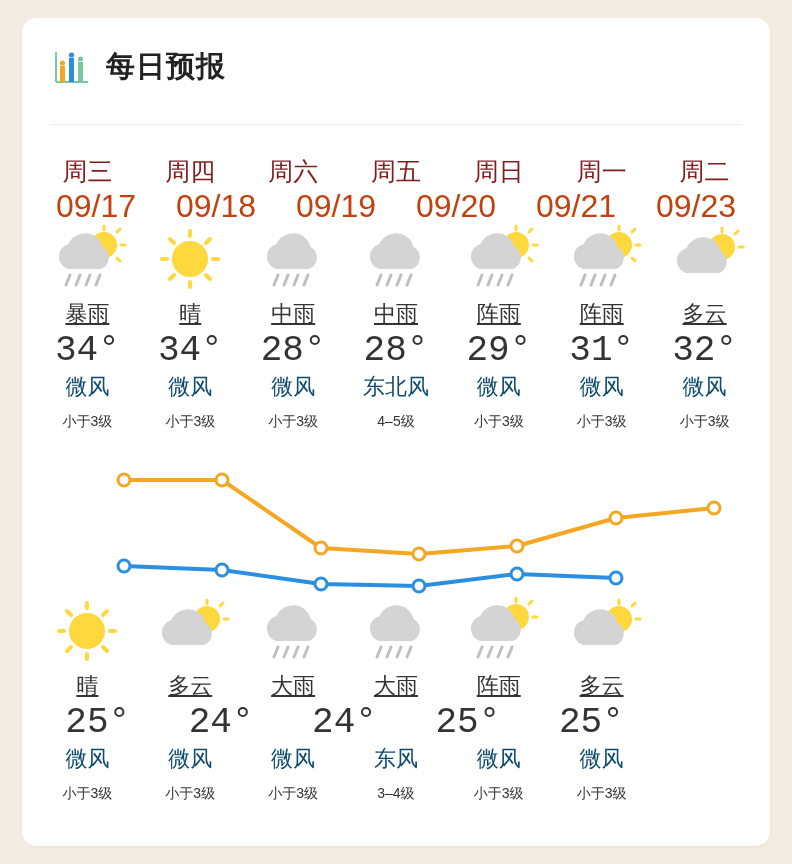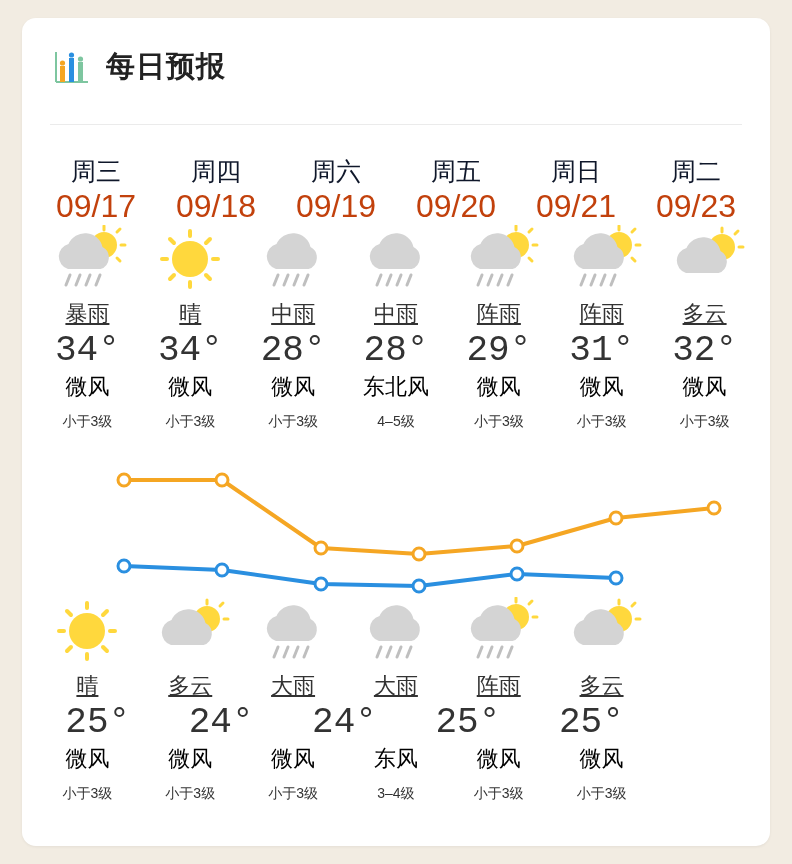--- a/index.html
+++ b/index.html
@@ -61,21 +61,21 @@
 
   
   .top-block {
     position: absolute;
     left: 14px;
     top: 136px;
     width: 720px;
   }
   .dayname {
     font-size: 25px;
-    color: #0f172a;
+    color: #7f1d1d;
     line-height: 34px;
   }
   .daydate {
     font-size: 32px;
     color: #c2410c;
     line-height: 36px;
   }
   .icon-cell {
     height: 72px;
     display: flex;
@@ -89,21 +89,21 @@
     text-decoration: underline;
   }
   .temp {
     font-size: 36px;
     color: #333333;
     line-height: 38px;
     font-family: Liberation Mono, monospace;
   }
   .wind {
     font-size: 22px;
-    color: #000000;
+    color: #0c4a6e;
     line-height: 34px;
   }
   .windlevel {
     font-size: 14px;
     color: #333333;
     line-height: 34px;
   }
 
   
   .chart {
@@ -159,20 +159,23 @@
           <div class="dayname">周四</div>
         </div>
       <div class="col">
           <div class="dayname">周六</div>
         </div>
       <div class="col">
           <div class="dayname">周五</div>
         </div>
       <div class="col">
           <div class="dayname">周日</div>
+        </div>
+      <div class="col">
+          <div class="dayname">周一</div>
         </div>
       <div class="col">
           <div class="dayname">周二</div>
         </div>
     </div>
 
     <div class="row">
       <div class="col">
           <div class="daydate">09/17</div>
         </div>

